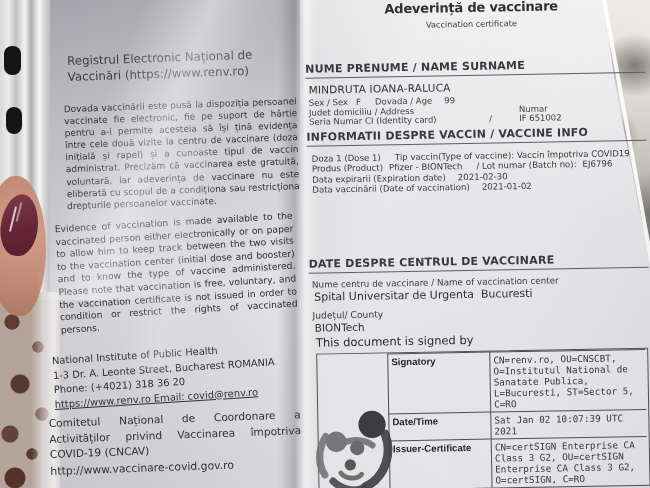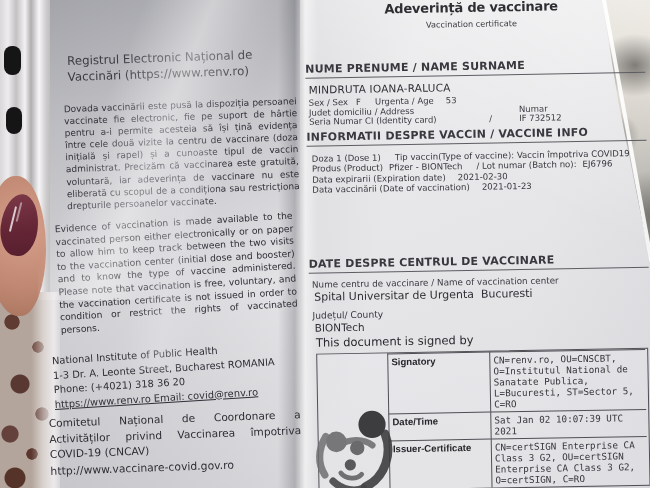--- a/index.html
+++ b/index.html
@@ -144,47 +144,47 @@
   </div>
 
   <div id="rightpage" class="abs">
     <div id="cert-title" class="abs">Adeverință de vaccinare</div>
     <div id="cert-sub" class="abs">Vaccination certificate</div>
 
     <div id="head-name" class="abs sect-head">NUME PRENUME / NAME SURNAME</div>
     <div id="p-name" class="abs">MINDRUTA IOANA-RALUCA</div>
     <div id="p-lines" class="abs small">
       <div class="row">
-        <span>Sex / Sex</span><span class="gap8"></span><span>F</span><span class="gap14"></span><span>Urgenta / Age</span><span class="gap12"></span><span>53</span>
+        <span>Sex / Sex</span><span class="gap8"></span><span>F</span><span class="gap14"></span><span>Dovada / Age</span><span class="gap12"></span><span>99</span>
       </div>
       <div class="row">
         <span>Judet domiciliu / Address</span>
         <span class="val-col">Numar</span>
       </div>
       <div class="row">
         <span>Seria Numar CI (Identity card)</span>
         <span class="sep">/</span>
-        <span class="val-col">IF 732512</span>
+        <span class="val-col">IF 651002</span>
       </div>
     </div>
 
     <div id="head-vaccine" class="abs sect-head">INFORMATII DESPRE VACCIN  / VACCINE INFO</div>
     <div id="v-lines" class="abs">
       <div>
         <span>Doza 1 (Dose 1)</span><span class="gap14"></span><span>Tip vaccin(Type of vaccine):</span>
         <span>Vaccin împotriva COVID19</span>
       </div>
       <div>
         <span>Produs (Product)</span><span class="gap6"></span><span>Pfizer - BIONTech</span><span class="gap14"></span><span>/ Lot numar (Batch no):</span><span class="gap6"></span><span>EJ6796</span>
       </div>
       <div>
         <span>Data expirarii (Expiration date)</span><span class="gap12"></span><span>2021-02-30</span>
       </div>
       <div>
-        <span>Data vaccinării  (Date of vaccination)</span><span class="gap12"></span><span>2021-01-23</span>
+        <span>Data vaccinării  (Date of vaccination)</span><span class="gap12"></span><span>2021-01-02</span>
       </div>
     </div>
 
     <div id="head-center" class="abs sect-head">DATE DESPRE CENTRUL DE VACCINARE</div>
     <div id="c-label" class="abs">Nume centru de vaccinare / Name of vaccination center</div>
     <div id="c-name" class="abs">Spital Universitar de Urgenta  Bucuresti</div>
     <div id="county-label" class="abs">Județul/ County</div>
     <div id="county" class="abs">BIONTech</div>
     <div id="signed-intro" class="abs">This document is signed by</div>
 

